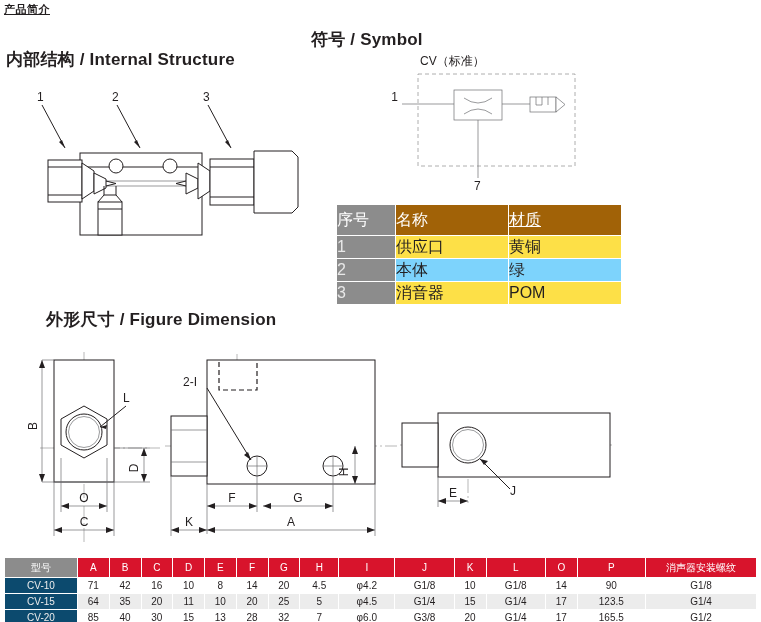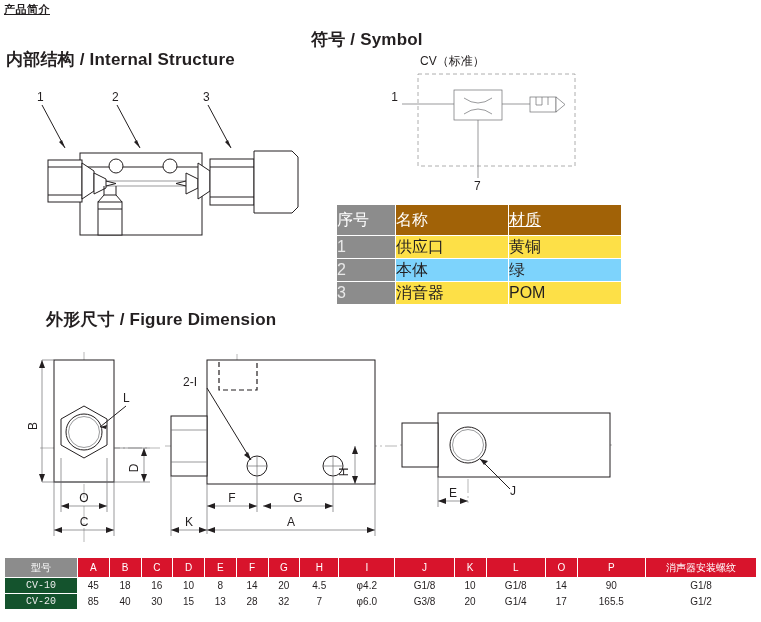--- a/index.html
+++ b/index.html
@@ -51,21 +51,21 @@
   
   #spec-table{position:absolute;left:4px;top:557px;width:753px;}
   #spec-table th,#spec-table td{
     font-size:10px;text-align:center;vertical-align:middle;
     border:1px solid #ffffff;padding:0;white-space:nowrap;
   }
   #spec-table thead th{height:19px;font-weight:normal;}
   #spec-table tbody td{height:15px;}
   .sp-model-h{background:#8c8c8c;color:#ffffff;width:72px;}
   .sp-h{background:#d8142c;color:#ffffff;}
-  .sp-model{background:#14532d;color:#ededed;font-family:Liberation Mono, monospace;}
+  .sp-model{background:#0c4a6e;color:#ededed;}
   .sp-last{width:110px;}
   .sr-odd td.sv{background:#ffffff;color:#231f20;}
   .sr-even td.sv{background:#ececec;color:#231f20;}
 </style>
 </head>
 <body>
 
 <div class="abs" id="breadcrumb">产品简介</div>
 
 <div class="abs section-title" id="title-internal">内部结构 / Internal Structure</div>
@@ -322,35 +322,53 @@
         <th class="sp-h">K</th>
         <th class="sp-h">L</th>
         <th class="sp-h">O</th>
         <th class="sp-h">P</th>
         <th class="sp-h sp-last">消声器安装螺纹</th>
       </tr>
     </thead>
   <tbody id="spec-body">
       <tr class="sr-odd">
         <td class="sp-model">CV-10</td>
-        <td class="sv">45</td>
-        <td class="sv">18</td>
+        <td class="sv">71</td>
+        <td class="sv">42</td>
         <td class="sv">16</td>
         <td class="sv">10</td>
         <td class="sv">8</td>
         <td class="sv">14</td>
         <td class="sv">20</td>
         <td class="sv">4.5</td>
         <td class="sv">φ4.2</td>
         <td class="sv">G1/8</td>
         <td class="sv">10</td>
         <td class="sv">G1/8</td>
         <td class="sv">14</td>
         <td class="sv">90</td>
         <td class="sv">G1/8</td>
+      </tr>
+      <tr class="sr-even">
+        <td class="sp-model">CV-15</td>
+        <td class="sv">64</td>
+        <td class="sv">35</td>
+        <td class="sv">20</td>
+        <td class="sv">11</td>
+        <td class="sv">10</td>
+        <td class="sv">20</td>
+        <td class="sv">25</td>
+        <td class="sv">5</td>
+        <td class="sv">φ4.5</td>
+        <td class="sv">G1/4</td>
+        <td class="sv">15</td>
+        <td class="sv">G1/4</td>
+        <td class="sv">17</td>
+        <td class="sv">123.5</td>
+        <td class="sv">G1/4</td>
       </tr>
       <tr class="sr-odd">
         <td class="sp-model">CV-20</td>
         <td class="sv">85</td>
         <td class="sv">40</td>
         <td class="sv">30</td>
         <td class="sv">15</td>
         <td class="sv">13</td>
         <td class="sv">28</td>
         <td class="sv">32</td>

